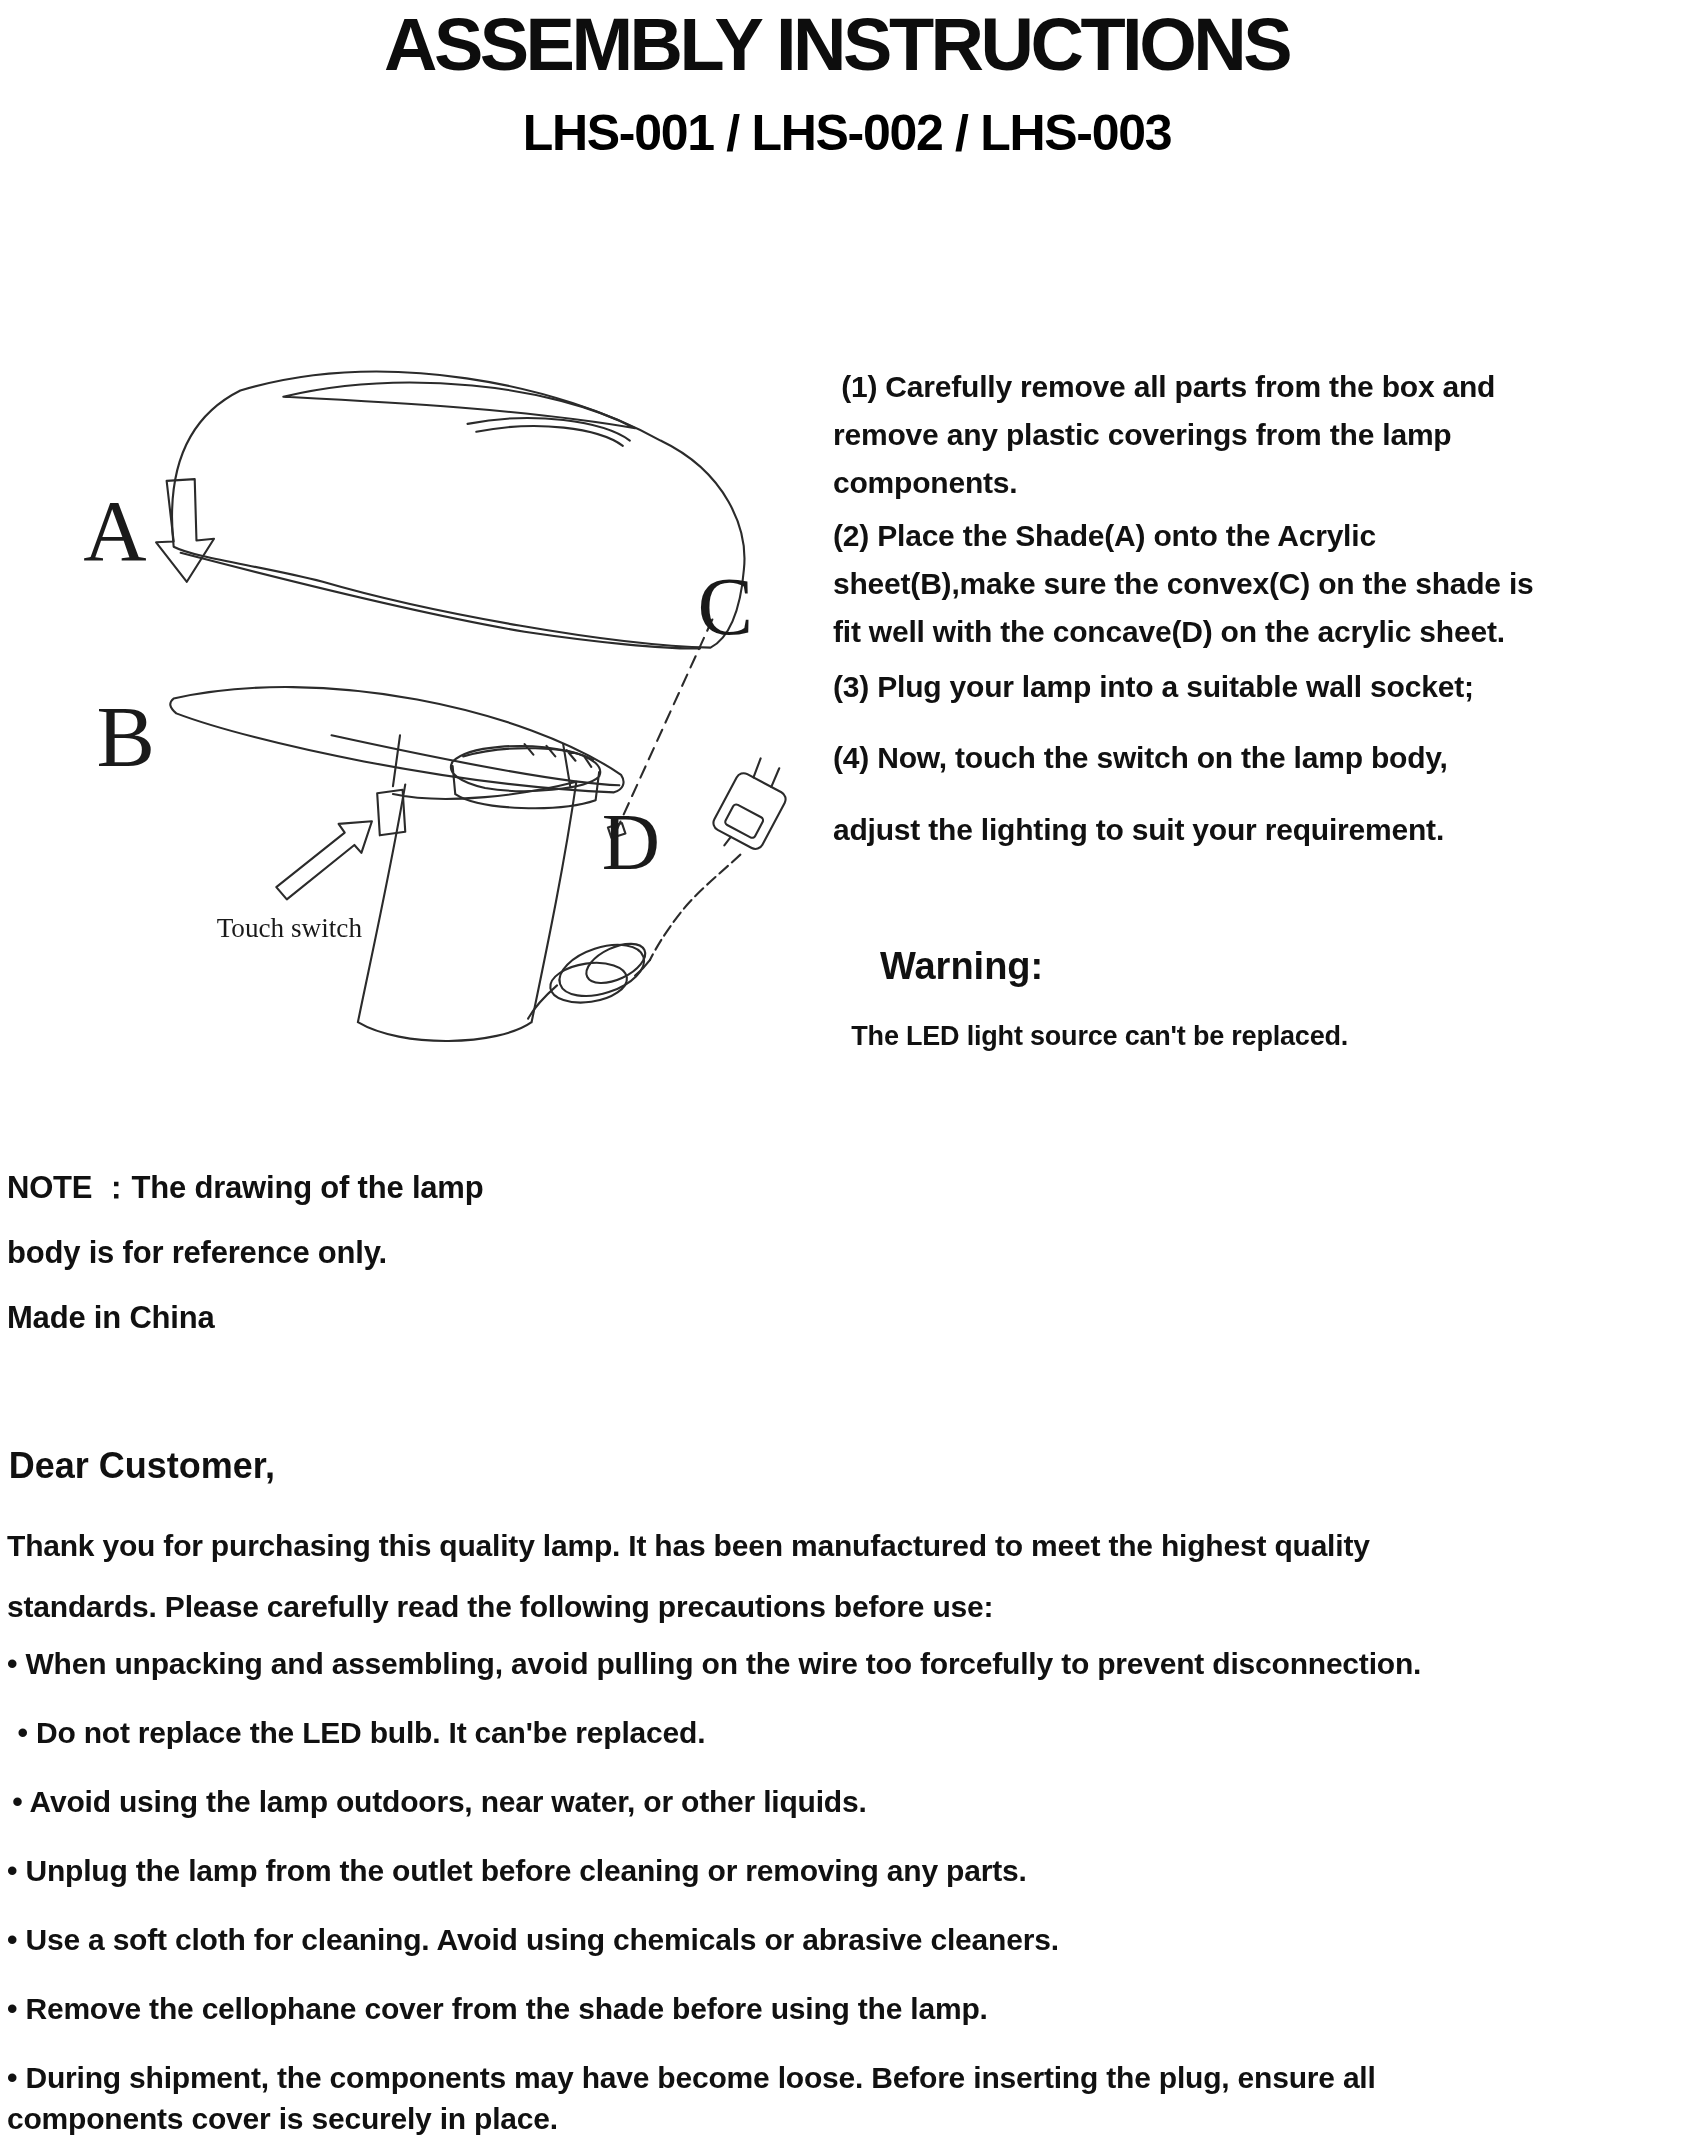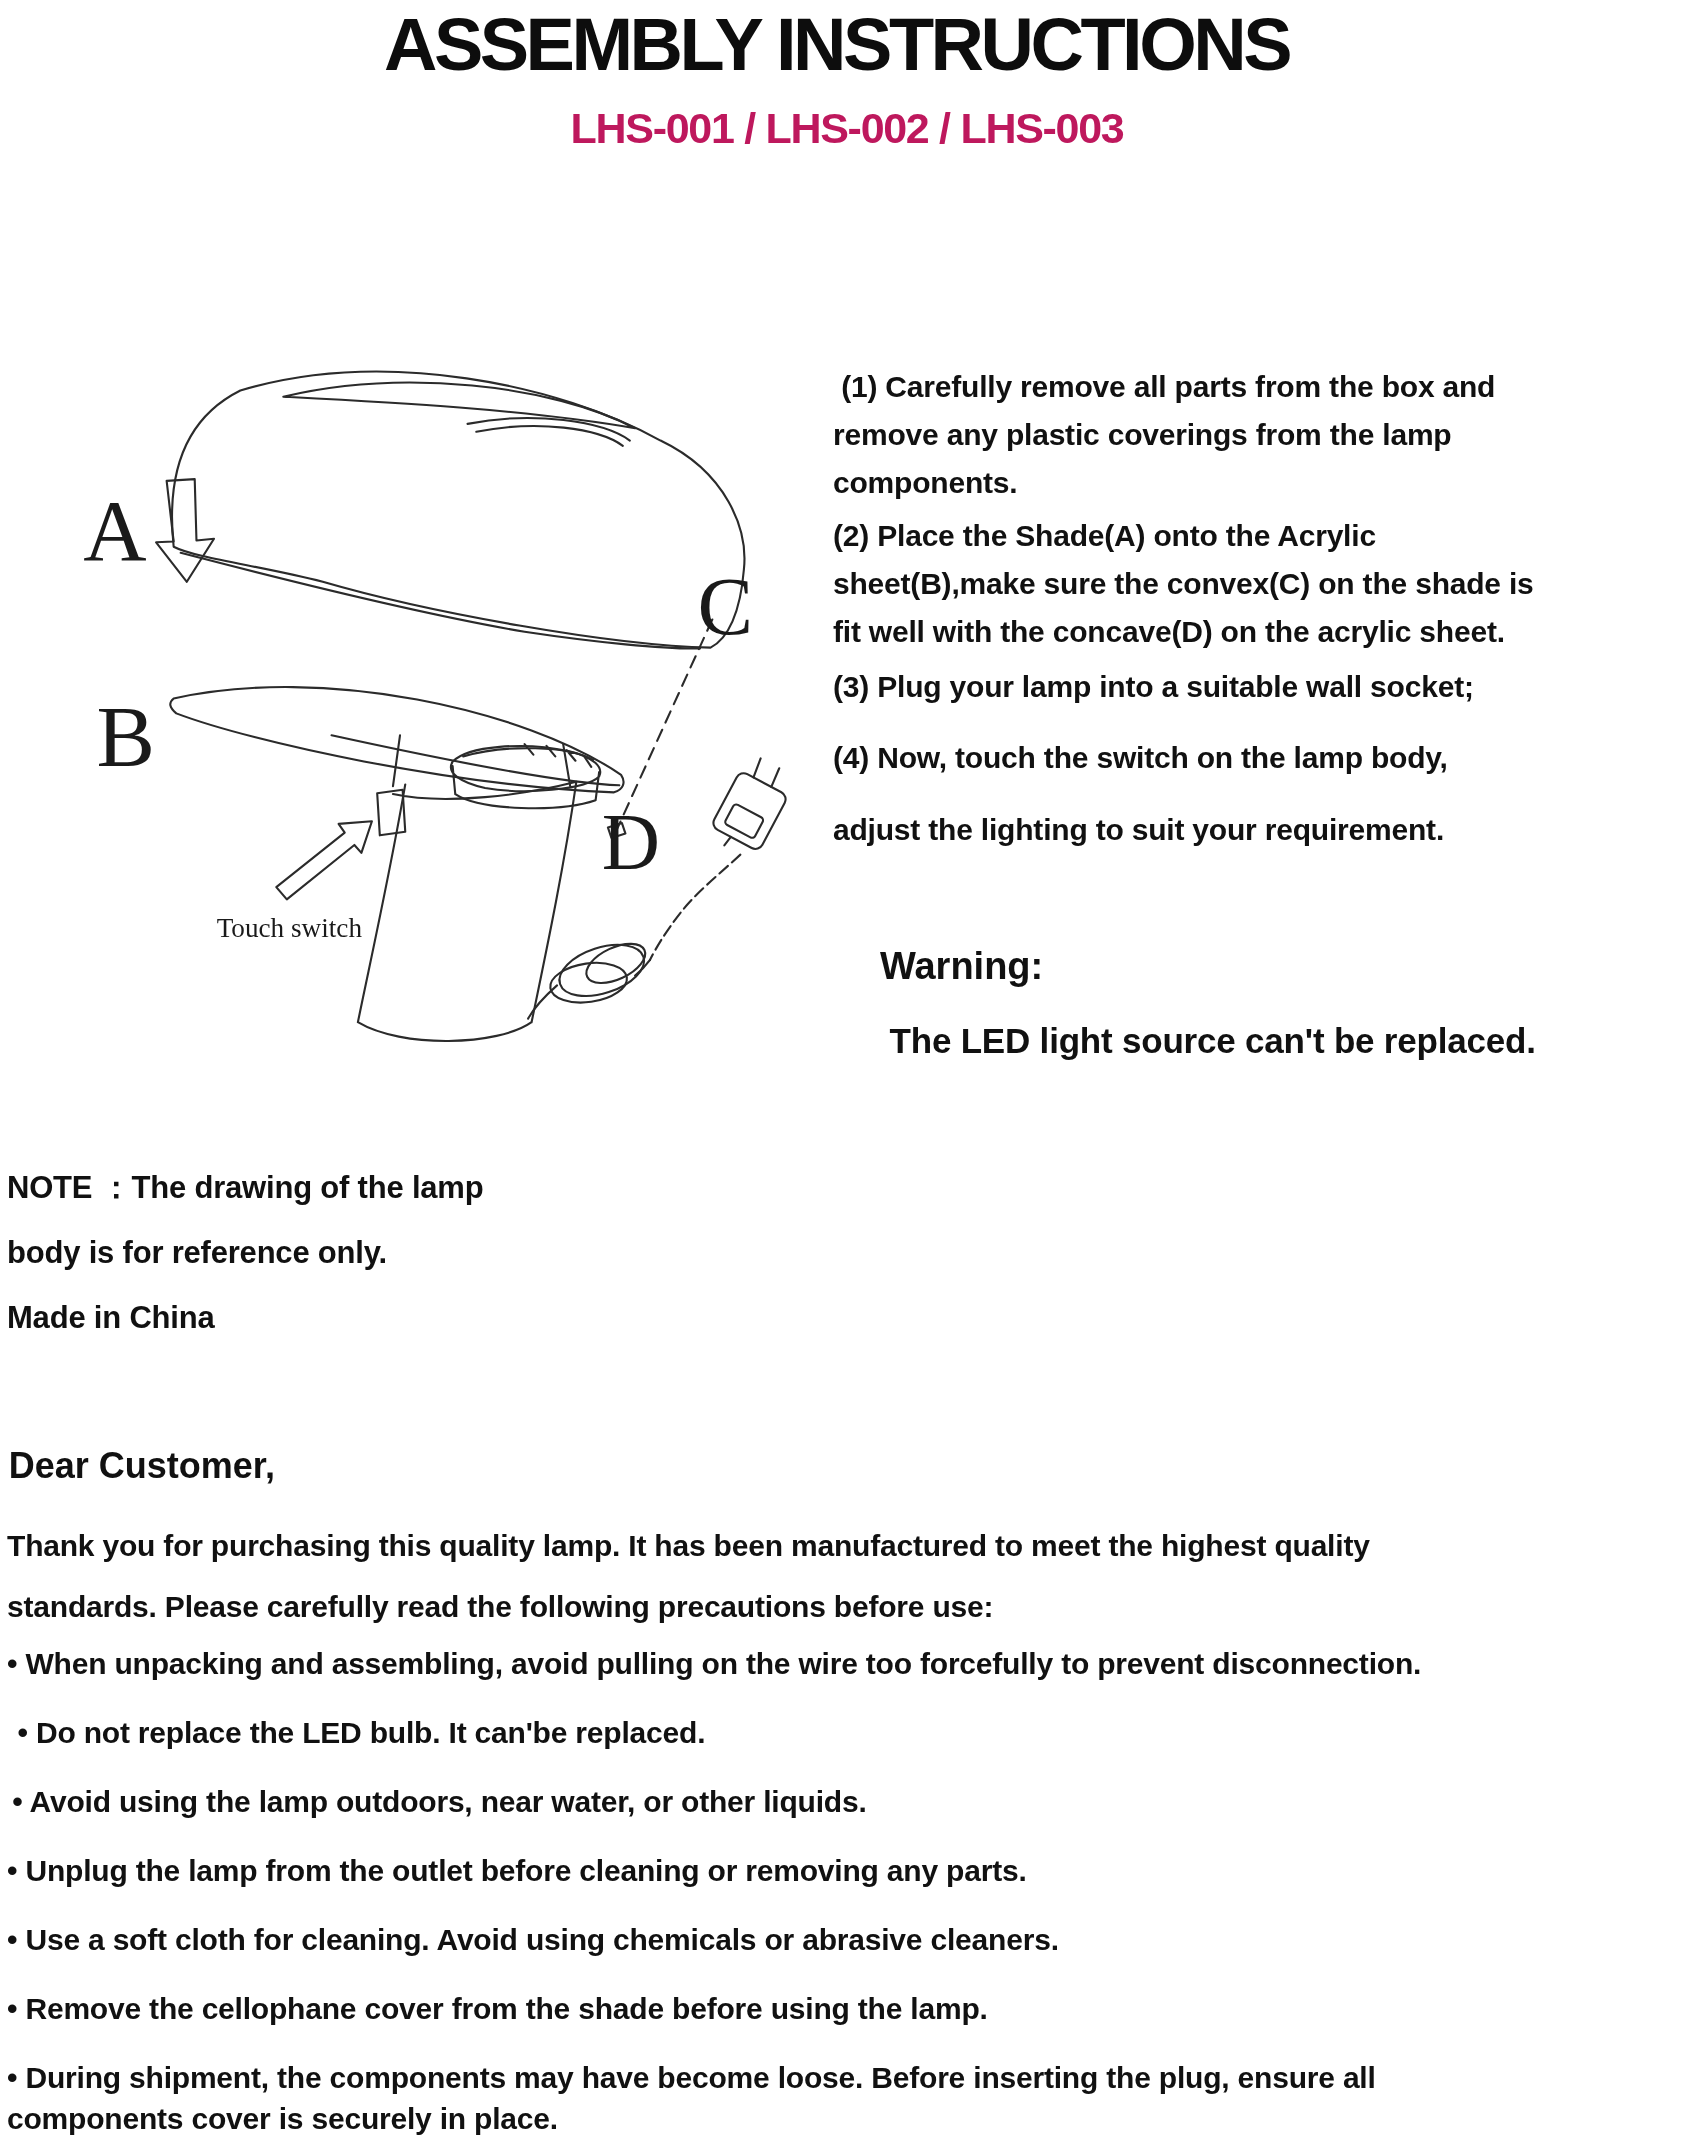--- a/index.html
+++ b/index.html
@@ -29,24 +29,24 @@
     font-weight: 700;
     letter-spacing: -3.5px;
     color: #0d0d0d;
   }
   .subtitle {
     position: absolute;
     top: 104px;
     left: 0;
     width: 1694px;
     text-align: center;
-    font-size: 43px;
+    font-size: 50px;
     font-weight: 700;
     letter-spacing: -1.3px;
-    color: #be185d;
+    color: #000000;
   }
   .diagram {
     position: absolute;
     left: 33px;
     top: 323px;
     width: 834px;
     height: 772px;
   }
   .diagram path, .diagram ellipse, .diagram rect, .diagram line {
     fill: none;
@@ -80,24 +80,24 @@
   .step-4 { line-height: 72px; }
   .warning-heading {
     position: absolute;
     left: 880px;
     top: 945px;
     font-size: 38px;
     font-weight: 700;
   }
   .warning-text {
     position: absolute;
-    left: 880px;
+    left: 844px;
     top: 1021px;
     width: 829px;
-    font-size: 35px;
+    font-size: 27px;
     font-weight: 700;
     white-space: pre-wrap;
     letter-spacing: -0.2px;
   }
   .note {
     position: absolute;
     left: 7px;
     top: 1155px;
     width: 790px;
   }

